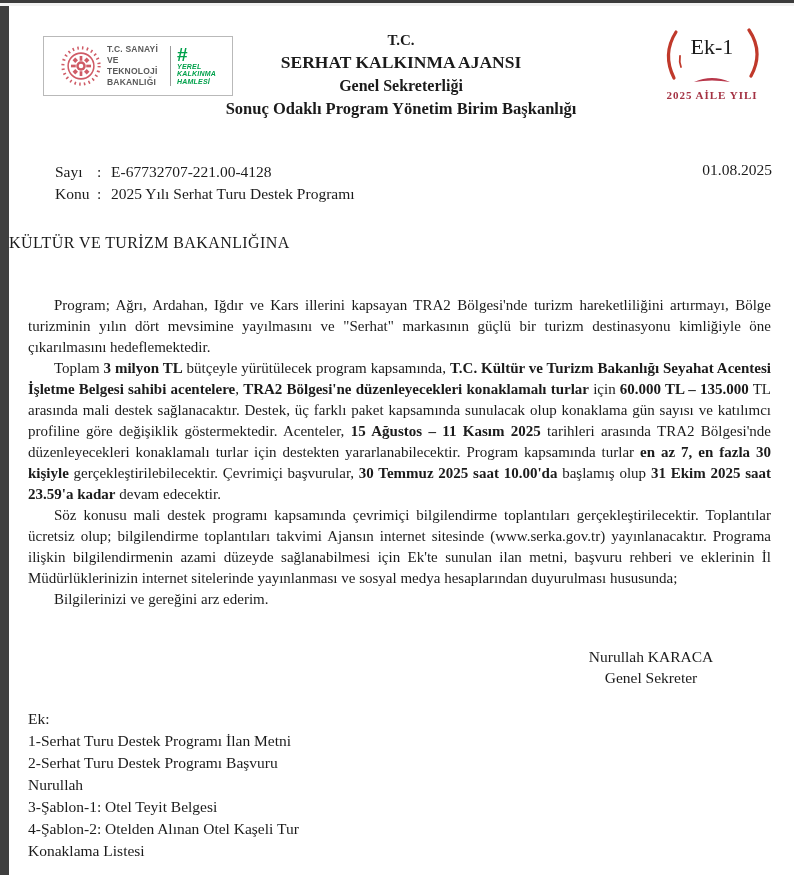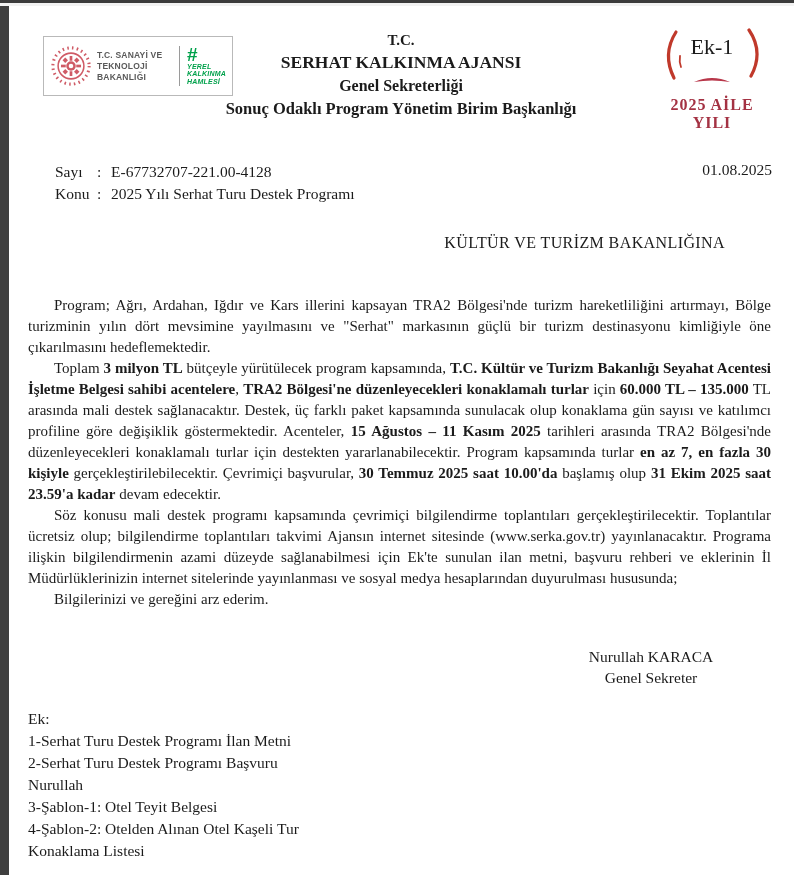--- a/index.html
+++ b/index.html
@@ -7,46 +7,46 @@
   body { font-family:"Liberation Serif","DejaVu Serif",serif; background:#3e3e3e; position:relative; overflow:hidden; }
 
   .top-strip   { position:absolute; top:0; left:0; width:794px; height:3px; background:#3b3b3b; z-index:5; }
   .top-line    { position:absolute; top:3px; left:0; width:794px; height:3px; background:#f2f2f2; z-index:5; }
   .left-strip  { position:absolute; top:0; left:0; width:9px; height:875px; background:#3f3f3f; z-index:4; }
 
   .page { position:absolute; left:9px; top:6px; width:785px; height:869px; background:#ffffff; color:#1b1b1b; }
 
   
   .logo-box { position:absolute; left:34px; top:30px; width:190px; height:60px; border:1px solid #b9b9b9; background:#fff;
-              display:flex; align-items:center; padding:4px 6px; font-family:"Liberation Sans","DejaVu Sans",sans-serif; }
+              display:flex; align-items:center; padding:4px 16px; font-family:"Liberation Sans","DejaVu Sans",sans-serif; }
   .emblem { width:42px; height:42px; flex:0 0 auto; }
   .ministry-name { font-size:8.5px; font-weight:bold; color:#5a5a5a; line-height:11px; margin-left:5px; letter-spacing:.2px; }
   .logo-divider { width:1px; height:40px; background:#9a9a9a; margin:0 7px 0 8px; }
   .campaign { text-align:left; color:#00a14b; }
   .hashtag { font-size:19px; font-weight:bold; line-height:16px; }
   .campaign-name { font-size:7px; font-weight:bold; font-style:italic; line-height:7.5px; letter-spacing:.2px; }
 
   .org-block { position:absolute; left:0; top:24px; width:784px; text-align:center; font-weight:bold; }
   .org-tc        { font-size:15px;  line-height:20px; }
   .org-agency    { font-size:17.5px; line-height:24px; }
   .org-secretariat { font-size:16px; line-height:23px; }
   .org-department  { font-size:16.5px; line-height:24px; }
 
   .stamp { position:absolute; right:20px; top:20px; width:124px; text-align:center; }
   .stamp svg { display:block; margin:0 auto; }
-  .family-year { font-size:16px; font-weight:bold; color:#a43243; letter-spacing:1px; margin-top:8px; }
+  .family-year { font-size:11px; font-weight:bold; color:#a43243; letter-spacing:1px; margin-top:1px; }
 
   
   .meta { position:absolute; left:46px; top:155px; width:710px; font-size:15.5px; line-height:22px; }
   .meta-row { display:flex; }
   .meta-label { width:42px; }
   .meta-colon { width:14px; }
   .letter-date { position:absolute; right:22px; top:155px; font-size:15.5px; }
 
-  .addressee { position:absolute; left:0; top:228px; width:716px; text-align:right; font-size:16px; letter-spacing:.4px; }
+  .addressee { position:absolute; left:0; top:228px; width:716px; text-align:left; font-size:16px; letter-spacing:.4px; }
 
   
   .body-text { position:absolute; left:19px; top:289px; width:743px; font-size:15px; line-height:21px; text-align:justify; }
   .body-text p { text-indent:26px; margin:0; }
   .closing-line { text-indent:26px; }
 
   .signature { position:absolute; right:38px; top:630px; width:210px; text-align:center; font-size:15.5px; line-height:21px;margin-top:10px; }
 
   .attachments { position:absolute; left:19px; top:702px; width:330px; font-size:15.5px; line-height:22px; }
 </style>

